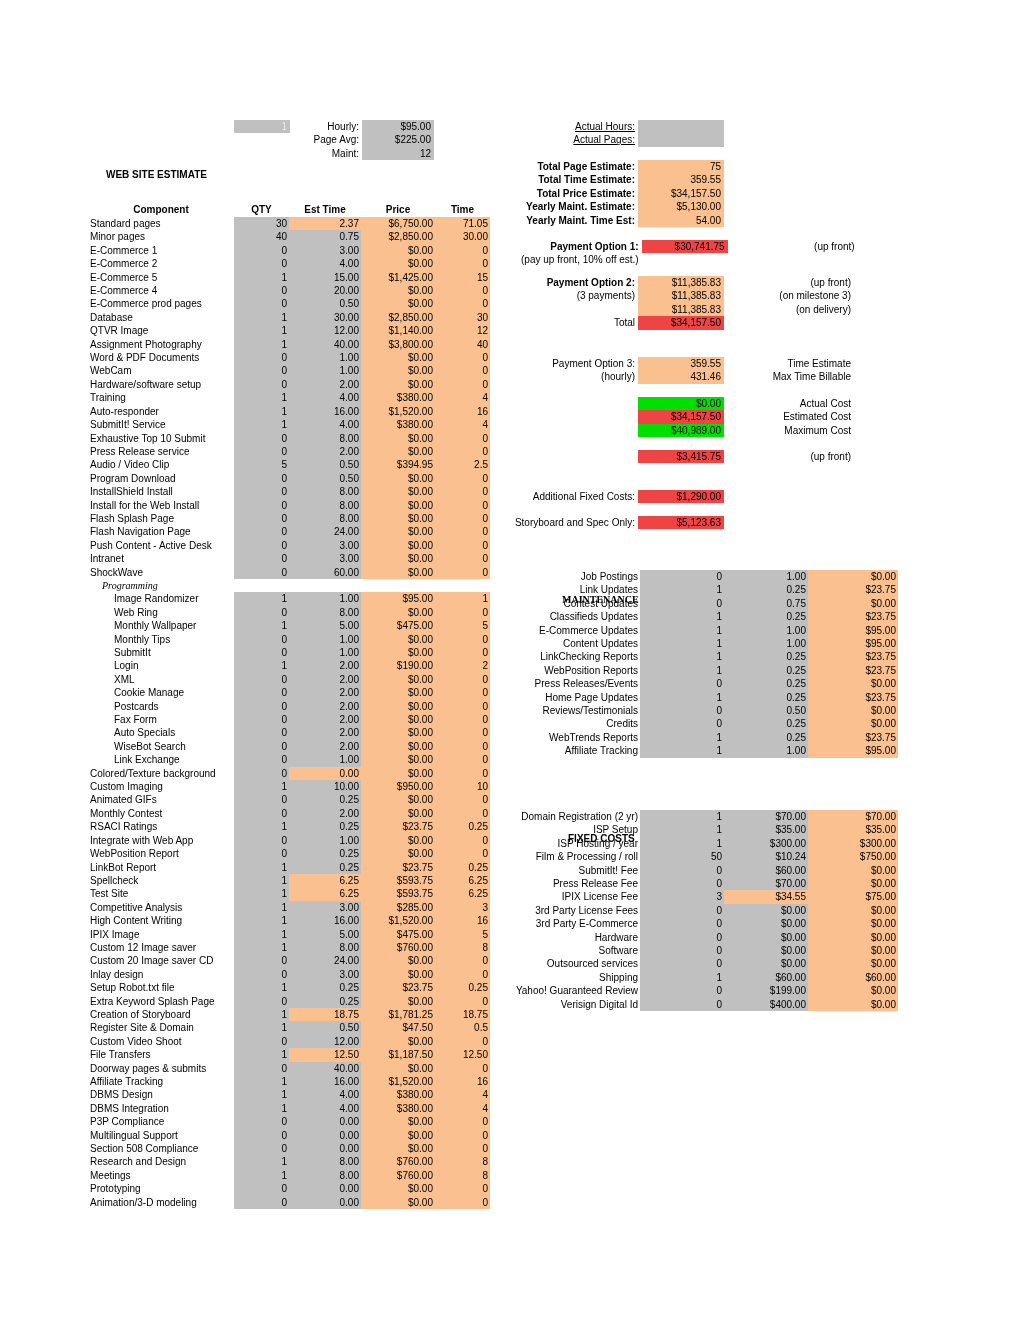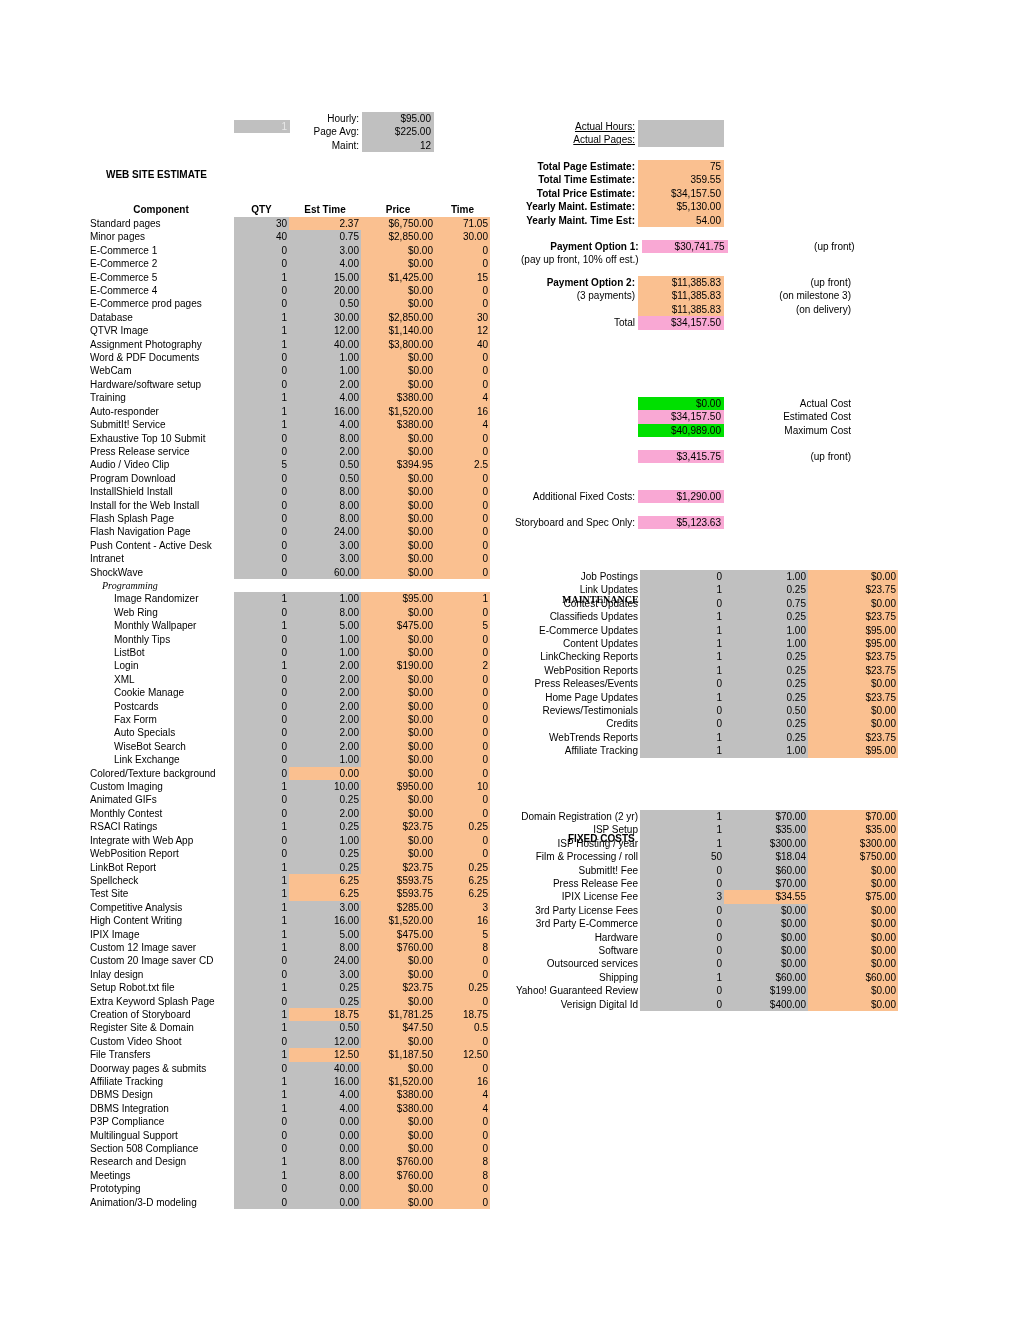--- a/index.html
+++ b/index.html
@@ -15,21 +15,21 @@
   .lbl{white-space:nowrap;line-height:13.4px;height:13.4px;margin-top:48px;}
   .r{text-align:right;}
   .c{text-align:right;}
   .b{font-weight:bold;}
   .i{font-style:italic;}
   .tiny{font-size:8px;}
 
   
   .gray{background:#c0c0c0;}
   .orange{background:#fac090;}
-  .yellow{background:#f9a8d4;margin-top:19px;}
+  .yellow{background:#ef4444;margin-top:19px;}
   .green{background:#00e000;}
 
   table.grid{border-collapse:collapse;table-layout:fixed;}
   table.grid td{
     padding:0 2px;
     line-height:13.4px;height:13.4px;
     font-size:10px;
     white-space:nowrap;
     overflow:hidden;
     vertical-align:middle;
@@ -51,21 +51,21 @@
   .indent2{padding-left:26px !important;}
 
   
   #hdr-title{left:106px;top:120px;}
   #hdr-onebox{left:234px;top:120px;width:56px;height:13.4px;}
   #hdr-onebox span{display:block;text-align:right;padding-right:3px;line-height:13.4px;color:#e8e8e8;}
 
   table.hdrtab{border-collapse:collapse;table-layout:fixed;}
   table.hdrtab td{padding:0 3px;line-height:13.4px;height:13.4px;font-size:10px;white-space:nowrap;}
 
-  #hdr-rates{position:absolute;left:300px;top:112px;}
+  #hdr-rates{position:absolute;left:300px;top:120px;}
   #hdr-rates col.k{width:62px;}
   #hdr-rates col.v{width:72px;}
 
   #hdr-actual{position:absolute;left:560px;top:120px;text-decoration:underline;}
   #hdr-actual col.k{width:78px;}
   #hdr-actual col.v{width:86px;}
 
   #totals{position:absolute;left:518px;top:160px;}
   #totals col.k{width:120px;}
   #totals col.v{width:86px;}
@@ -238,20 +238,39 @@
         <td class="c">(on delivery)</td>
       </tr>
       <tr>
         <td class="r">Total</td>
         <td class="r yellow">$34,157.50</td>
         <td></td>
       </tr>
     </tbody>
   </table>
 
+  <table class="hdrtab" id="opt3">
+    <colgroup>
+        <col class="k">
+        <col class="v">
+        <col class="n">
+      </colgroup>
+    <tbody>
+      <tr>
+        <td class="r">Payment Option 3:</td>
+        <td class="r orange">359.55</td>
+        <td class="c">Time Estimate</td>
+      </tr>
+      <tr>
+        <td class="r tiny">(hourly)</td>
+        <td class="r orange">431.46</td>
+        <td class="c">Max Time Billable</td>
+      </tr>
+    </tbody>
+  </table>
 
   <table class="hdrtab" id="costs">
     <colgroup>
         <col class="k">
         <col class="v">
         <col class="n">
       </colgroup>
     <tbody id="costs-body">
         <tr>
           <td></td>
@@ -548,21 +567,21 @@
           <td class="num orange">5</td>
         </tr>
         <tr>
           <td class="name indent2">Monthly Tips</td>
           <td class="num gray">0</td>
           <td class="num gray">1.00</td>
           <td class="num orange">$0.00</td>
           <td class="num orange">0</td>
         </tr>
         <tr>
-          <td class="name indent2">ListBot</td>
+          <td class="name indent2">SubmitIt</td>
           <td class="num gray">0</td>
           <td class="num gray">1.00</td>
           <td class="num orange">$0.00</td>
           <td class="num orange">0</td>
         </tr>
         <tr>
           <td class="name indent2">Login</td>
           <td class="num gray">1</td>
           <td class="num gray">2.00</td>
           <td class="num orange">$190.00</td>
@@ -970,21 +989,21 @@
         </tr>
         <tr>
           <td class="name r">ISP Hosting / year</td>
           <td class="c gray">1</td>
           <td class="num gray">$300.00</td>
           <td class="num orange">$300.00</td>
         </tr>
         <tr>
           <td class="name r">Film &amp; Processing / roll</td>
           <td class="c gray">50</td>
-          <td class="num gray">$18.04</td>
+          <td class="num gray">$10.24</td>
           <td class="num orange">$750.00</td>
         </tr>
         <tr>
           <td class="name r">SubmitIt! Fee</td>
           <td class="c gray">0</td>
           <td class="num gray">$60.00</td>
           <td class="num orange">$0.00</td>
         </tr>
         <tr>
           <td class="name r">Press Release Fee</td>

